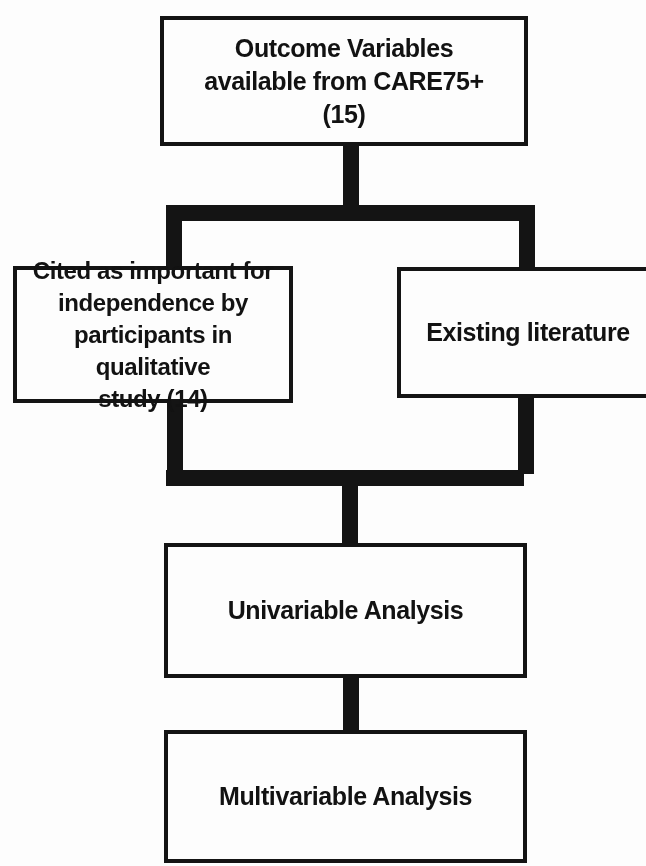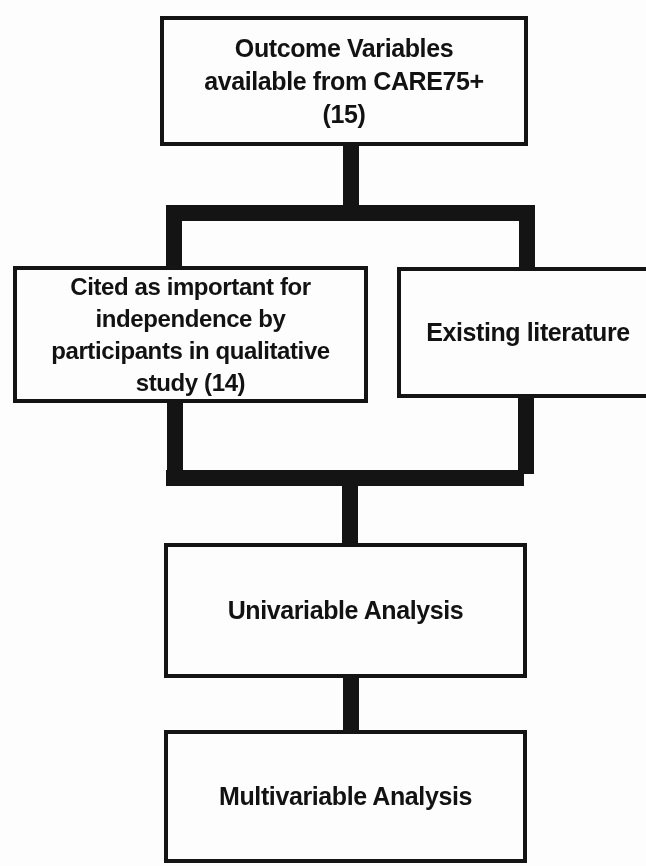--- a/index.html
+++ b/index.html
@@ -33,21 +33,21 @@
   .box-text {
     font-weight: 700;
     font-size: 25px;
     line-height: 33px;
     letter-spacing: -0.4px;
     color: var(--text);
     white-space: pre-line;
     padding: 0 6px;
   }
   .box-outcome       { left: 152px; top: 8px;   width: 368px; height: 130px; }
-  .box-qualitative   { left: 5px;   top: 258px; width: 355px; height: 137px; }
+  .box-qualitative   { left: 5px;   top: 258px; width: 280px; height: 137px; }
   .box-qualitative .box-text { font-size: 24px; line-height: 32px; }
   .box-literature    { left: 377px; top: 259px; width: 262px; height: 131px; margin-left: 12px; }
   .box-univariable   { left: 156px; top: 535px; width: 363px; height: 135px; }
   .box-multivariable { left: 156px; top: 722px; width: 363px; height: 133px; }
 
   .connector {
     position: absolute;
     background: var(--line);
     z-index: 1;
   }

